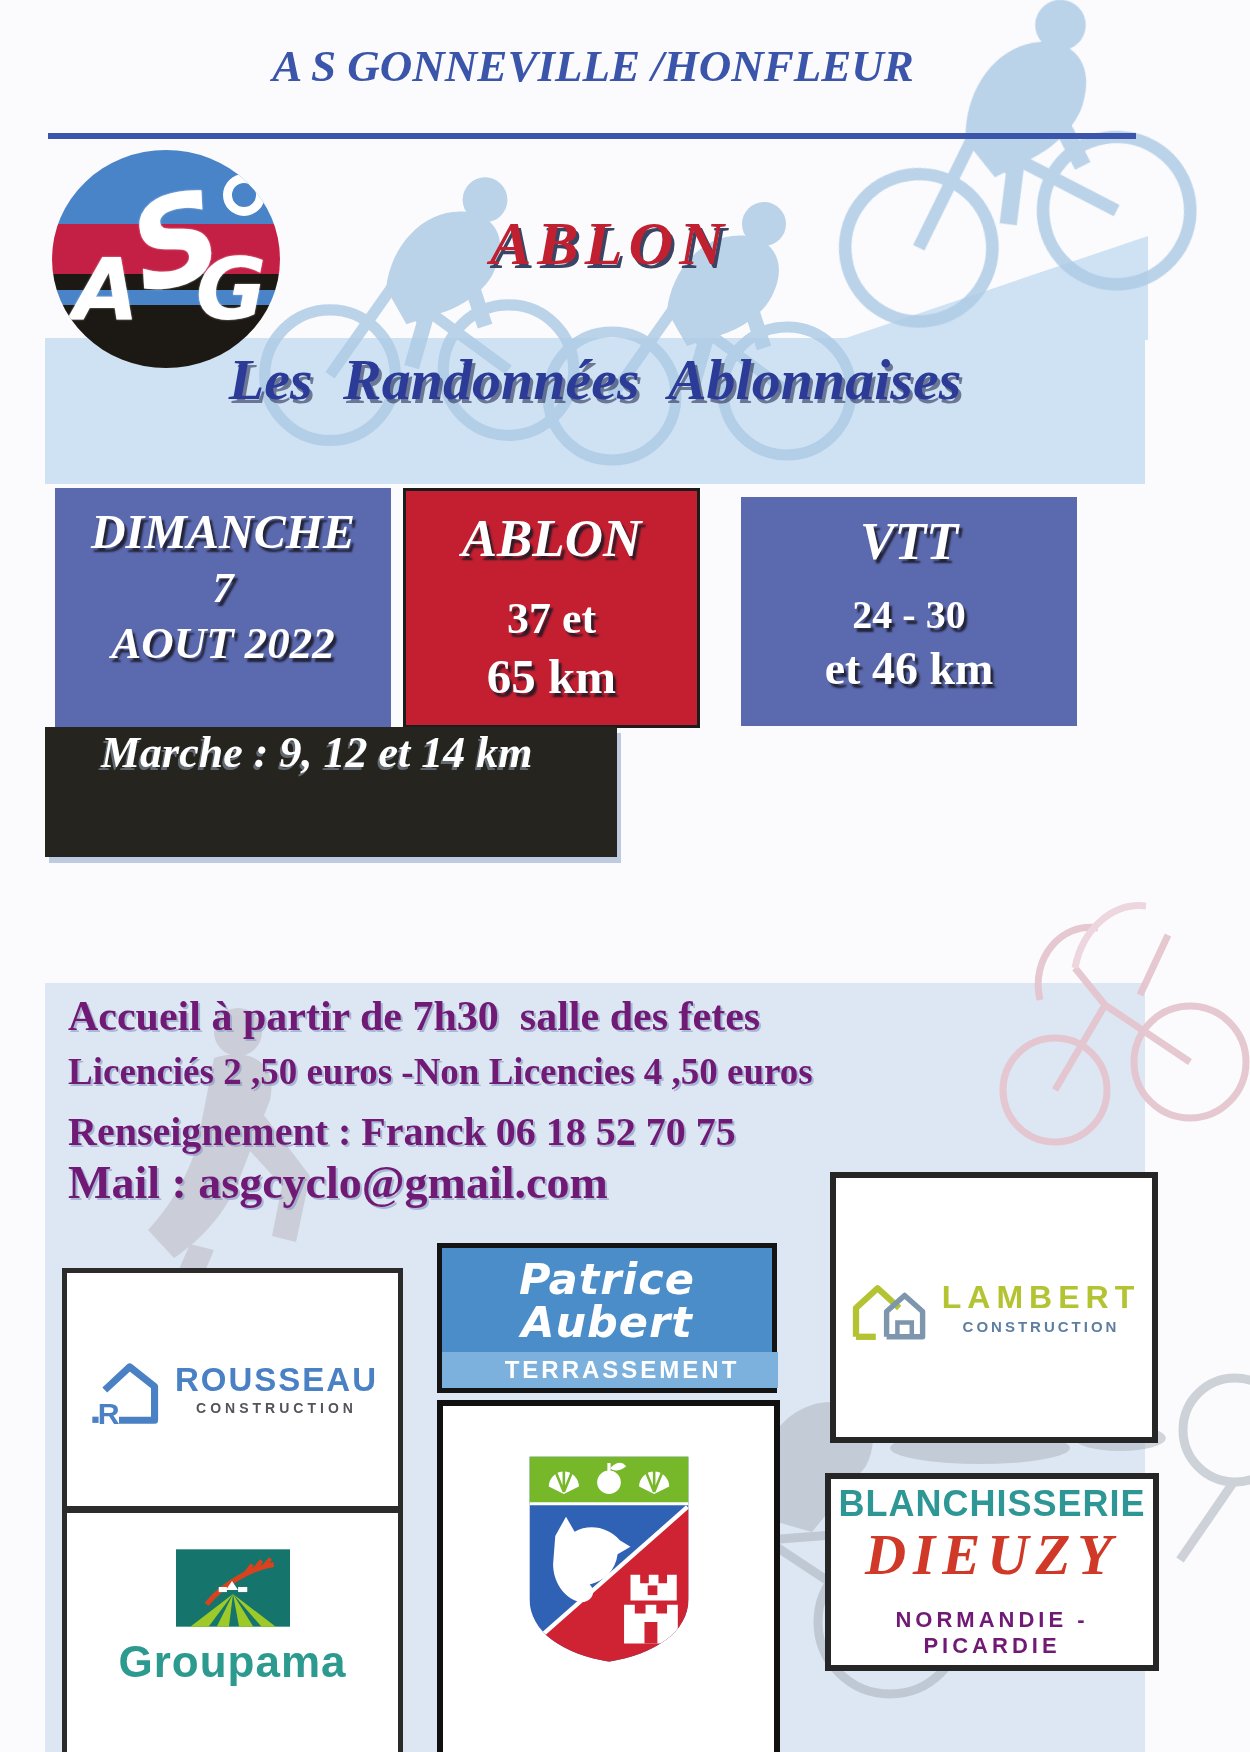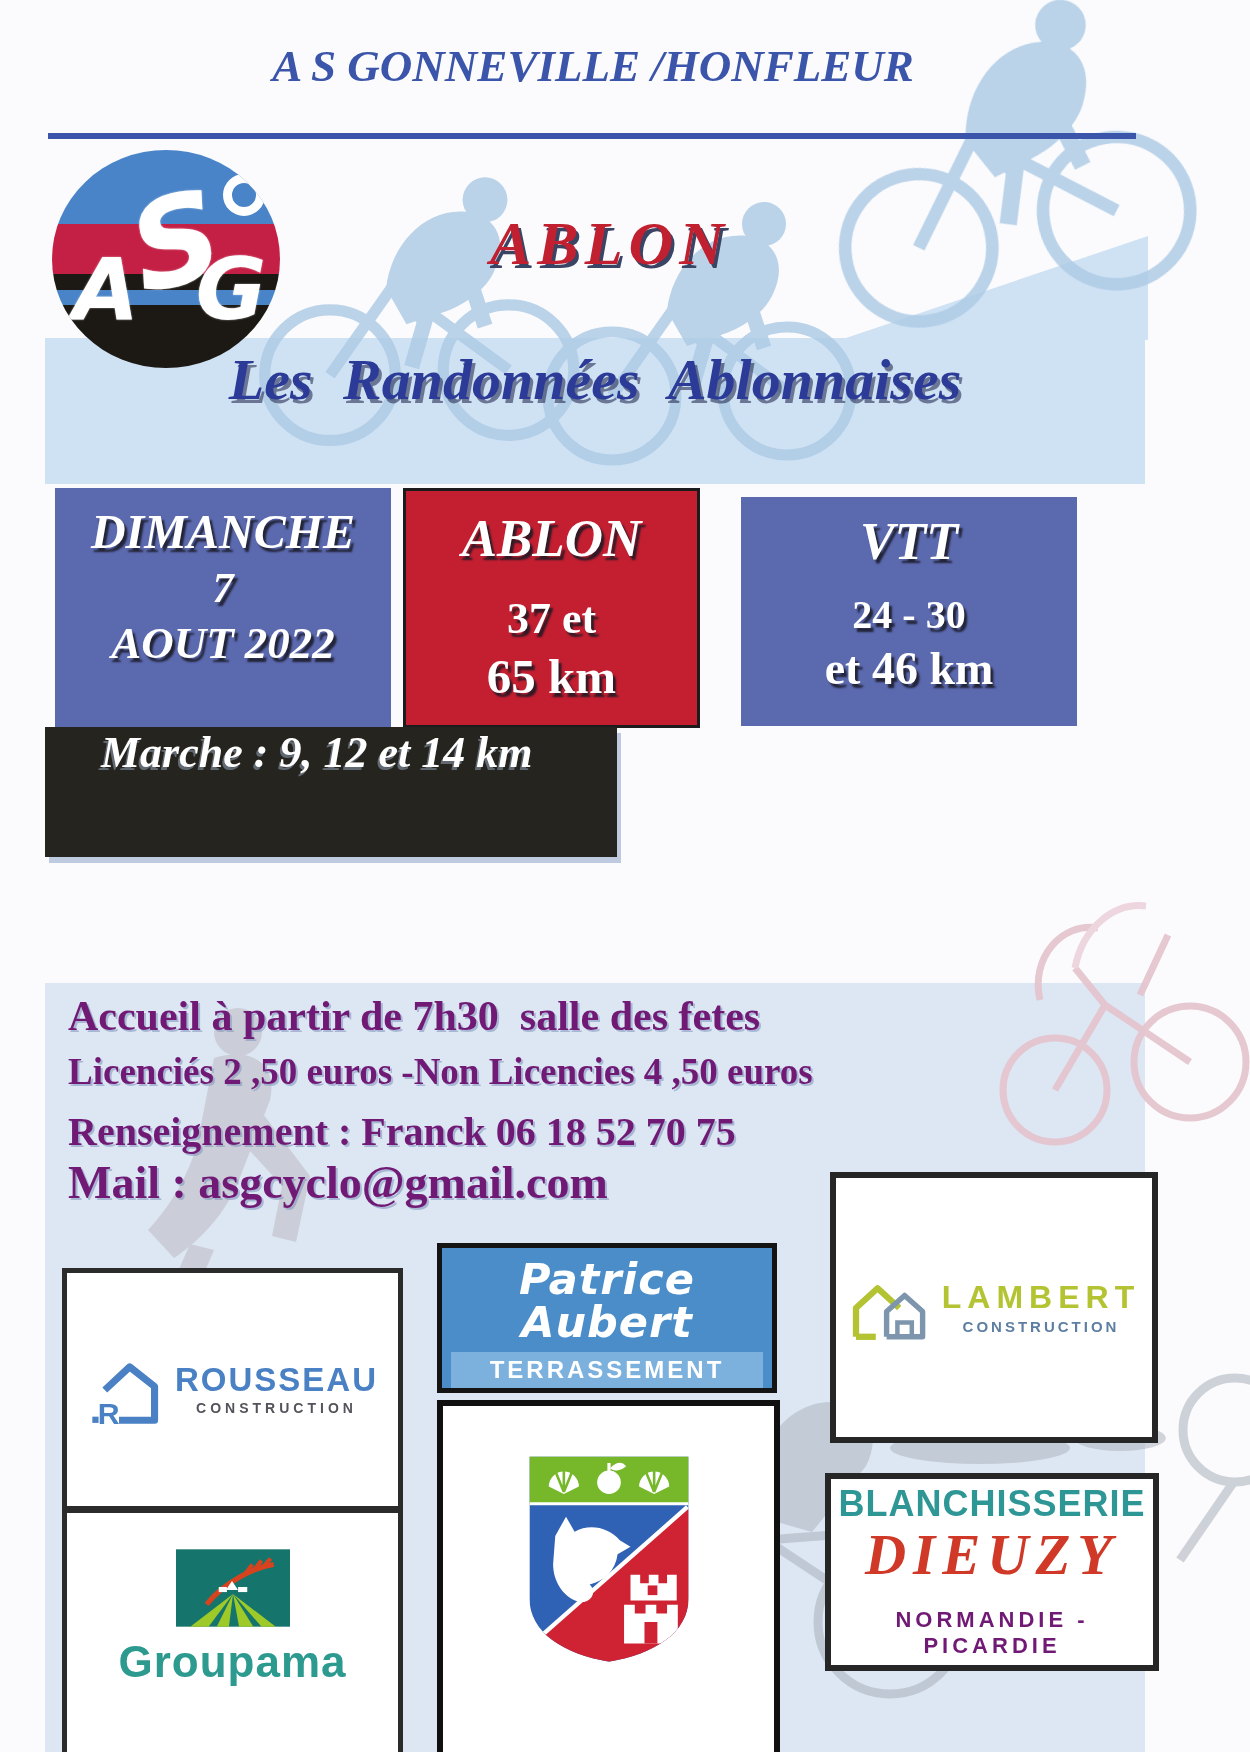--- a/index.html
+++ b/index.html
@@ -89,21 +89,21 @@
   .sponsor{background:#fff; font-family:"Liberation Sans", sans-serif;}
   .box-rousseau{left:62px; top:1268px; width:331px; height:233px; border:5px solid #2b2b2b;
     display:flex; align-items:center; justify-content:center; gap:8px;}
   .rs-name{color:#4a80c4; font-weight:bold; font-size:33px; letter-spacing:2px; line-height:1;}
   .rs-sub{color:#53535b; font-weight:bold; font-size:14px; letter-spacing:4px; text-align:center; margin-top:4px;}
   .box-patrice{left:437px; top:1243px; width:330px; height:140px; border:5px solid #141414; background:#4a8dc9; text-align:center;}
   .pa-name{color:#fff; font-family:"DejaVu Sans", sans-serif; font-weight:bold; font-style:italic;
     font-size:43px; margin-top:10px; letter-spacing:1px; line-height:1;}
   .pa-strip{margin:8px auto 0; width:312px; height:36px; background:#7db1dd;
     display:flex; align-items:center; justify-content:center;
-    color:#fff; font-weight:bold; font-size:24px; letter-spacing:3px;}
+    color:#fff; font-weight:bold; font-size:24px; letter-spacing:3px;padding-left:24px;}
   .box-lambert{left:830px; top:1172px; width:316px; height:259px; border:6px solid #262626;
     display:flex; align-items:center; justify-content:center; gap:6px;}
   .lb-name{color:#b3c332; font-weight:bold; font-size:32px; letter-spacing:6px; line-height:1;}
   .lb-sub{color:#5d7ea1; font-weight:bold; font-size:15px; letter-spacing:3px; text-align:center; margin-top:5px;}
   .box-crest{left:437px; top:1400px; width:331px; height:352px; border:6px solid #101010; border-bottom:none;
     display:flex; justify-content:center;}
   .box-groupama{left:62px; top:1508px; width:331px; height:244px; border:5px solid #2b2b2b; text-align:center;}
   .gp-name{color:#2d9a8f; font-weight:bold; font-size:44px; letter-spacing:1px; margin-top:6px;}
   .box-dieuzy{left:825px; top:1473px; width:322px; height:186px; border:6px solid #262626;
     display:flex; flex-direction:column; align-items:center; justify-content:center; gap:2px; text-align:center;}

